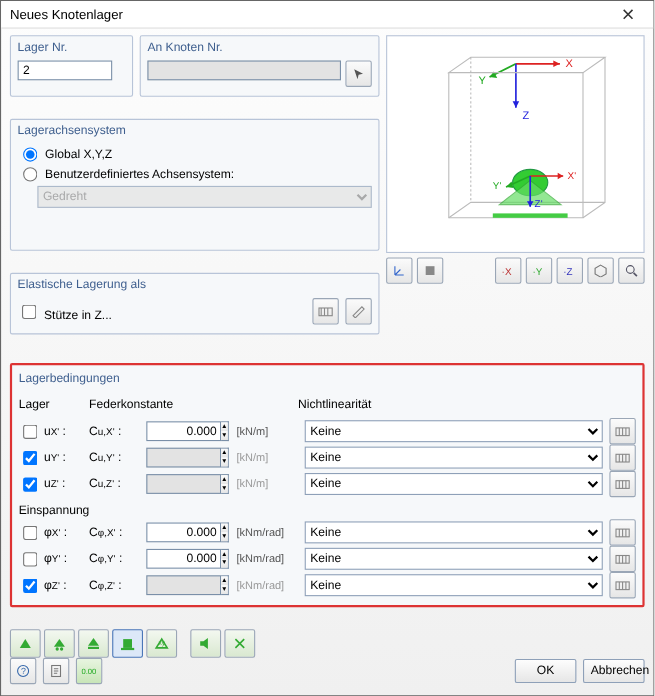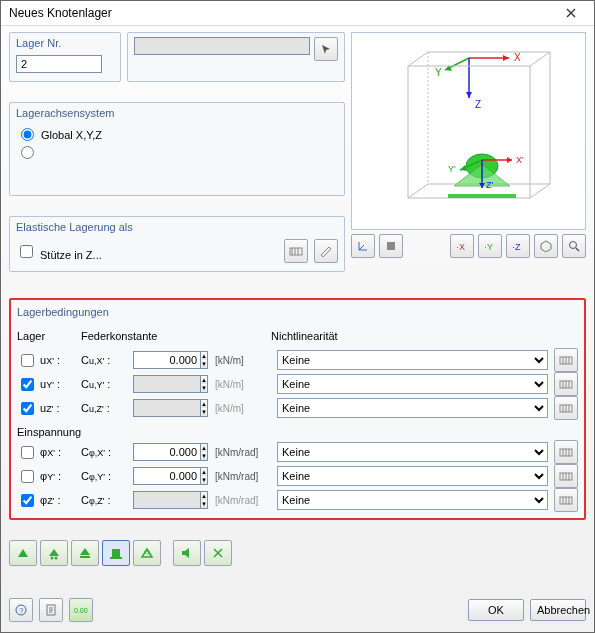--- a/index.html
+++ b/index.html
@@ -60,40 +60,47 @@
   <div class="pane">
     <div class="row">
 
       <div style="width:336px">
         <div class="row">
           <div class="group" style="width:98px">
             <div class="group-title">Lager Nr.</div>
             <input type="text" class="field" style="width: 86px;" value="2">
           </div>
           <div class="group" style="flex:1">
+            <div class="group-title">An Knoten Nr.</div>
             <div class="row" style="gap:4px">
               <input type="text" class="field field-disabled" style="flex: 1 1 0%;" disabled="">
               <div class="btn">
                 <svg width="12" height="12">
                     <path d="M2 2 L10 6 L6 7 L5 11 Z" fill="#555"></path>
                   </svg>
               </div>
             </div>
           </div>
         </div>
 
         <div class="group">
           <div class="group-title">Lagerachsensystem</div>
           <label class="radio-row">
             <input type="radio" name="axis" checked="" style="">
             <span>Global X,Y,Z</span>
           </label>
           <label class="radio-row">
             <input type="radio" name="axis" style="">
+            <span>Benutzerdefiniertes Achsensystem:</span>
           </label>
+          <div class="row" style="margin:4px 0 4px 18px;gap:4px">
+            <select class="combo" disabled="" style="flex:1">
+              <option>Gedreht</option>
+            </select>
+          </div>
           <div style="height:26px"></div>
         </div>
 
         <div class="group">
           <div class="group-title">Elastische Lagerung als</div>
           <div class="row" style="align-items:center;gap:6px">
             <label class="chk-row" style="flex:1">
               <input type="checkbox" style="">
               <span>Stütze in Z...</span>
             </label>

